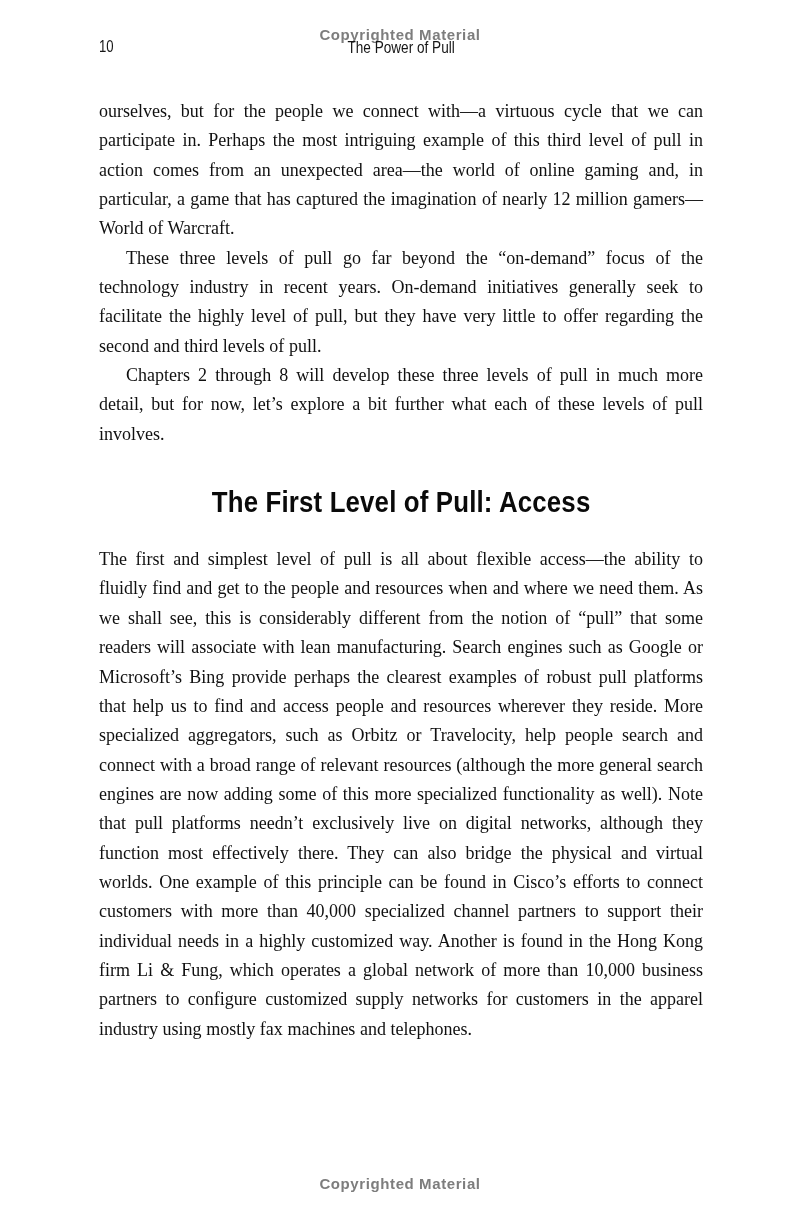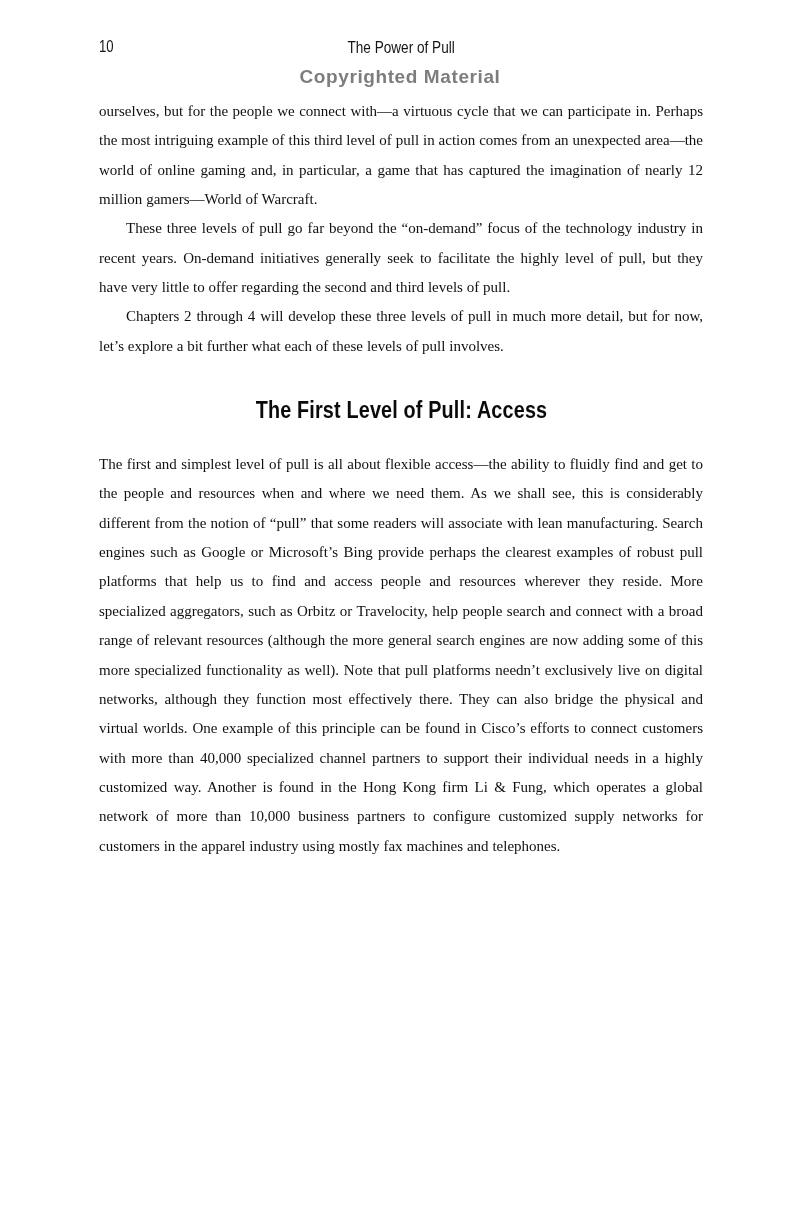--- a/index.html
+++ b/index.html
@@ -18,26 +18,25 @@
     color: #0d0d0d;
   }
 
   
   .watermark {
     position: absolute;
     left: 0;
     width: 800px;
     text-align: center;
     font-family: "Liberation Sans", "DejaVu Sans", sans-serif;
-    font-size: 19px;
+    font-size: 15px;
     font-weight: 600;
     letter-spacing: 0.6px;
     color: #7d7d7d;
     white-space: nowrap;
-    margin-top: 40px;
   }
   .watermark-top { top: 26px; }
   .watermark-bottom { top: 1175px; }
 
   
   .running-head {
     position: absolute;
     top: 38px;
     left: 99px;
     width: 604px;
@@ -79,42 +78,42 @@
   
   .text-column {
     position: absolute;
     left: 99px;
     top: 97px;
     width: 604px;
   }
 
   .body-par {
     margin: 0;
-    font-size: 15px;
+    font-size: 18px;
     line-height: 29.35px;
     text-align: justify;
     text-align-last: left;
     hyphens: none;
     -webkit-hyphens: none;
     word-spacing: 0.1px;
     color: #101010;
   }
   .body-par.indent {
     text-indent: 27px;
   }
 
   
   .section-heading {
     margin: 0;
     padding: 0;
     text-align: center;
     font-family: "Liberation Sans Narrow", "Liberation Sans", "DejaVu Sans", sans-serif;
     font-stretch: condensed;
     font-weight: 700;
-    font-size: 23px;
+    font-size: 30px;
     color: #0a0a0a;
     letter-spacing: 0.2px;
     white-space: nowrap;
   }
   .section-heading > span {
     display: inline-block;
     transform: scaleX(0.86);
   }
 
   .gap-before-heading { height: 36px; }
@@ -131,21 +130,21 @@
     <div class="folio">10</div>
     <div class="running-title"><span>The Power of Pull</span></div>
   </div>
 
   <div class="text-column">
 
     <p class="body-par">ourselves, but for the people we connect with—a virtuous cycle that we can participate in. Perhaps the most intriguing example of this third level of pull in action comes from an unexpected area—the world of online gaming and, in particular, a game that has captured the imagination of nearly 12 million gamers—World of Warcraft.</p>
 
     <p class="body-par indent">These three levels of pull go far beyond the “on-demand” focus of the technology industry in recent years. On-demand initiatives generally seek to facilitate the highly level of pull, but they have very little to offer regarding the second and third levels of pull.</p>
 
-    <p class="body-par indent">Chapters 2 through 4 will develop these three levels of pull in much more detail, but for now, let’s explore a bit further what each of these levels of pull involves.</p>
+    <p class="body-par indent">Chapters 2 through 8 will develop these three levels of pull in much more detail, but for now, let’s explore a bit further what each of these levels of pull involves.</p>
 
     <div class="gap-before-heading"></div>
 
     <h2 class="section-heading"><span>The First Level of Pull: Access</span></h2>
 
     <div class="gap-after-heading"></div>
 
     <p class="body-par">The first and simplest level of pull is all about flexible access—the ability to fluidly find and get to the people and resources when and where we need them. As we shall see, this is considerably different from the notion of “pull” that some readers will associate with lean manufacturing. Search engines such as Google or Microsoft’s Bing provide perhaps the clearest examples of robust pull platforms that help us to find and access people and resources wherever they reside. More specialized aggregators, such as Orbitz or Travelocity, help people search and connect with a broad range of relevant resources (although the more general search engines are now adding some of this more specialized functionality as well). Note that pull platforms needn’t exclusively live on digital networks, although they function most effectively there. They can also bridge the physical and virtual worlds. One example of this principle can be found in Cisco’s efforts to connect customers with more than 40,000 specialized channel partners to support their individual needs in a highly customized way. Another is found in the Hong Kong firm Li &amp; Fung, which operates a global network of more than 10,000 business partners to configure customized supply networks for customers in the apparel industry using mostly fax machines and telephones.</p>
 
   </div>

